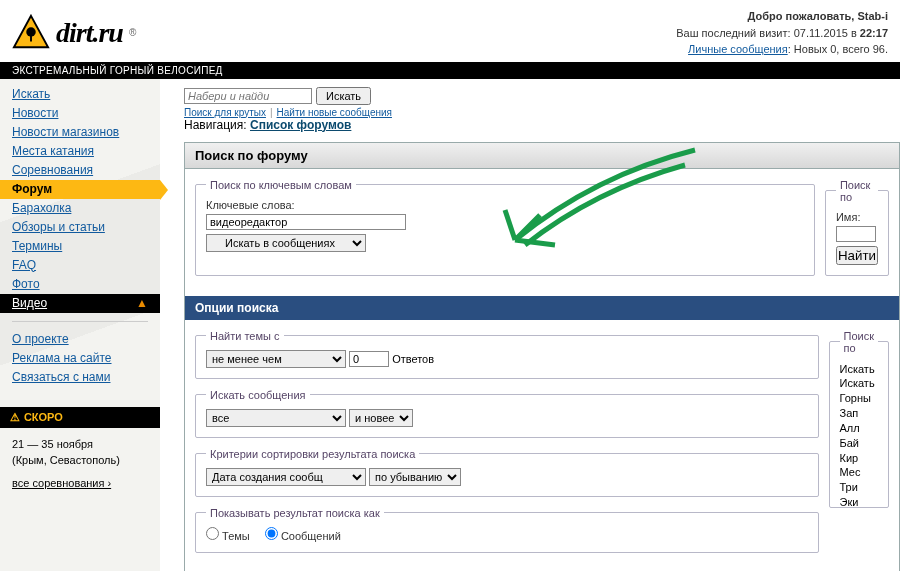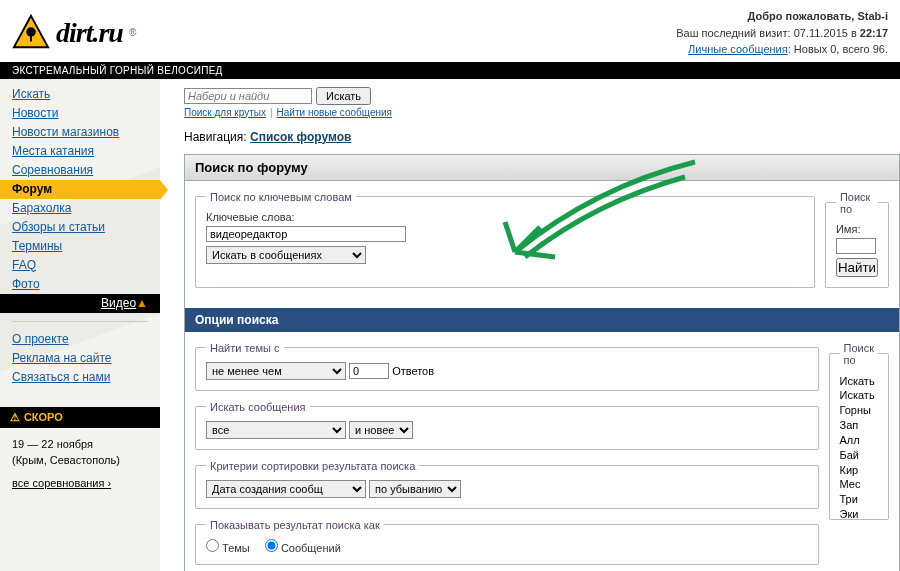--- a/index.html
+++ b/index.html
@@ -11,33 +11,33 @@
 .logo-reg { font-size: 10px; vertical-align: top; color: #666; }
 .welcome { text-align: right; font-size: 11px; line-height: 1.5; color: #333; }
 .welcome b { font-weight: bold; }
 .welcome .pm { color: #115a9e; text-decoration: underline; }
 .blackbar { background: #000; color: #fff; font-size: 10px; padding: 3px 12px; letter-spacing: 0.3px; }
 .layout { display: flex; }
 .sidebar { width: 160px; flex-shrink: 0; background: #f5f5f2; padding: 6px 0 20px; background-image: linear-gradient(160deg, #f3f3f0 25%, #ebebe8 25%, #ebebe8 50%, #f3f3f0 50%); }
 .nav-item { display: block; padding: 2px 12px 3px; font-size: 12px; color: #115a9e; text-decoration: underline; cursor: pointer; }
 .nav-item.active { background: #fdb813; color: #000; text-decoration: none; font-weight: bold; position: relative; }
 .nav-item.active::after { content: ""; position: absolute; right: -8px; top: 0; border-top: 10px solid transparent; border-bottom: 10px solid transparent; border-left: 8px solid #fdb813; }
-.nav-item.video { background: #000; color: #fff; text-decoration: underline; text-align: right; }
+.nav-item.video { background: #000; color: #fff; text-decoration: underline; }
 .nav-item.video .tri { color: #e88a00; float: right; }
 .nav-divider { height: 1px; background: #ccc; margin: 8px 12px; }
 .side-section-h { background: #000; color: #fdb813; font-size: 11px; font-weight: bold; padding: 4px 10px; margin-top: 20px; }
 .side-section-h .warn { color: #fdb813; margin-right: 4px; }
 .side-body { padding: 8px 12px; font-size: 11px; line-height: 1.5; }
 .side-body a { color: #115a9e; text-decoration: underline; }
 .side-body .all { color: #000; text-decoration: underline; font-weight: normal; display: inline-block; margin-top: 6px; }
 .main { flex: 1; padding: 8px 0 20px 24px; overflow: hidden; }
 .topsearch { display: flex; align-items: center; gap: 4px; margin-bottom: 2px; }
 .topsearch input[type=text] { width: 128px; font-size: 11px; padding: 1px 3px; border: 1px solid #888; font-style: italic; color: #666; }
 .topsearch input[type=button] { font-size: 11px; padding: 1px 8px; }
-.sublinks { font-size: 10px; margin-bottom: 12px; }
+.sublinks { font-size: 10px; }
 .sublinks a { color: #115a9e; text-decoration: underline; }
 .sublinks .sep { color: #999; margin: 0 4px; }
 .breadcrumb { font-size: 12px; margin-bottom: 10px; }
 .breadcrumb a { color: #0c4a6e; text-decoration: underline; font-weight: bold; }
 .panel { border: 1px solid #9aa; overflow: hidden; }
 .panel-title { background: linear-gradient(#f0f0f0, #d8d8d8); padding: 5px 10px; font-size: 13px; font-weight: bold; border-bottom: 1px solid #9aa; }
 .panel-body { padding: 10px; }
 .row2 { display: flex; gap: 10px; }
 .row2 > fieldset:first-child { flex: 1; }
 fieldset { border: 1px solid #b8b8c8; padding: 8px 10px 10px; margin-bottom: 10px; border-radius: 2px; font-size: 11px; }
@@ -90,21 +90,21 @@
     <a class="nav-item">FAQ</a>
     <a class="nav-item">Фото</a>
     <a class="nav-item video"><span>Видео</span><span class="tri">▲</span></a>
     <div class="nav-divider"></div>
     <a class="nav-item">О проекте</a>
     <a class="nav-item">Реклама на сайте</a>
     <a class="nav-item">Связаться с нами</a>
 
     <div class="side-section-h"><span class="warn">⚠</span><span>СКОРО</span></div>
     <div class="side-body">
-      <div>19 — 22 ноября</div>
+      <div>21 — 35 ноября</div>
       <div>(Крым, Севастополь)</div>
       <a class="all">все соревнования ›</a>
     </div>
 
   </div>
 
   <div class="main">
     <div class="topsearch">
       <input type="text" placeholder="Набери и найди" style="">
       <input type="button" value="Искать" style="">
@@ -119,21 +119,21 @@
 
     <div class="panel" style="position:relative;">
       <div class="panel-title">Поиск по форуму</div>
       <div class="panel-body">
 
         <div class="row2">
           <fieldset>
             <legend>Поиск по ключевым словам</legend>
             <label>Ключевые слова:</label>
             <input type="text" value="видеоредактор" style=""><br>
-            <select style="margin-top:4px;width:160px;">
+            <select style="margin-top:4px;width:160px;text-align:center;">
               <option>Искать в сообщениях</option>
             </select>
           </fieldset>
           <fieldset class="fs-right-cut">
             <legend>Поиск по</legend>
             <label>Имя:</label>
             <input type="text" style="width: 40px;"><br>
             <input type="button" style="margin-top: 4px;" value="Найти">
           </fieldset>
         </div>

